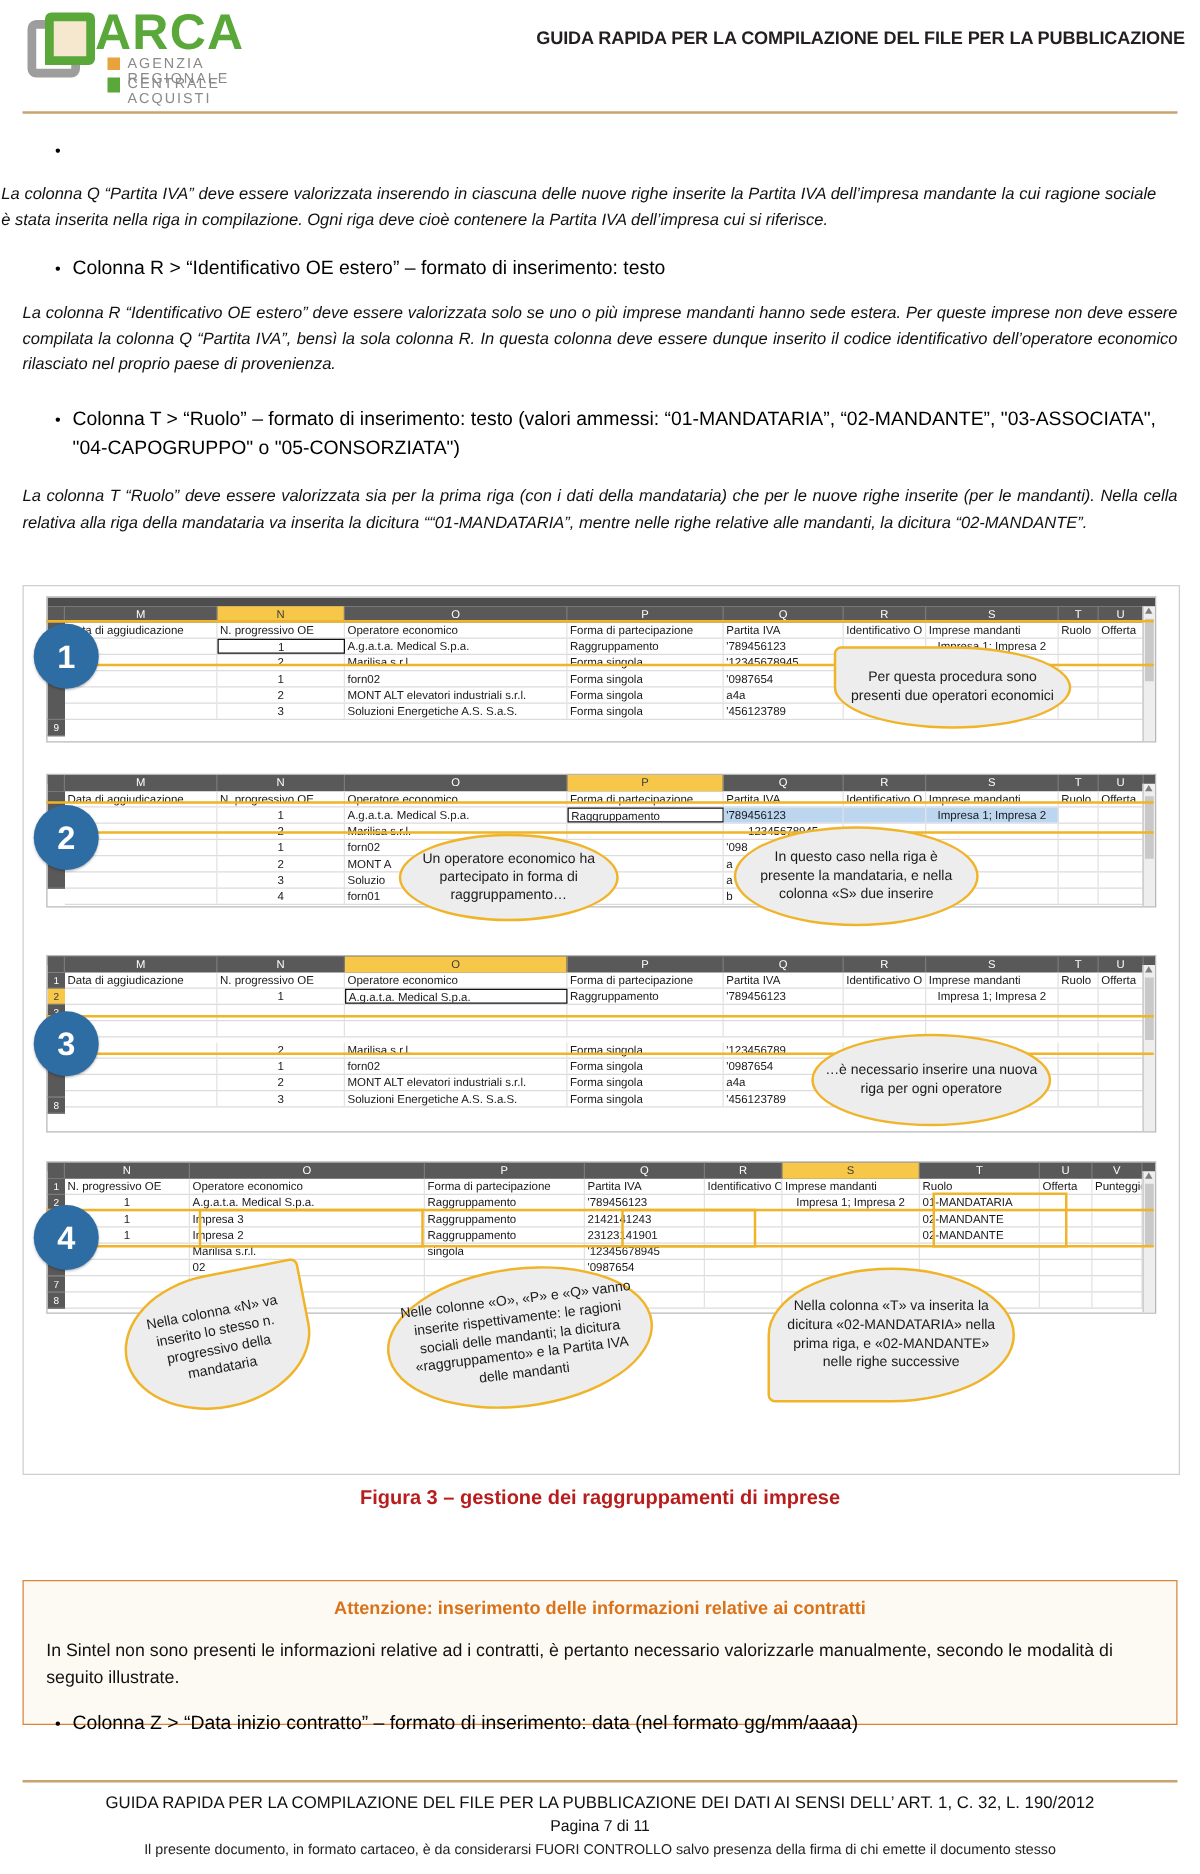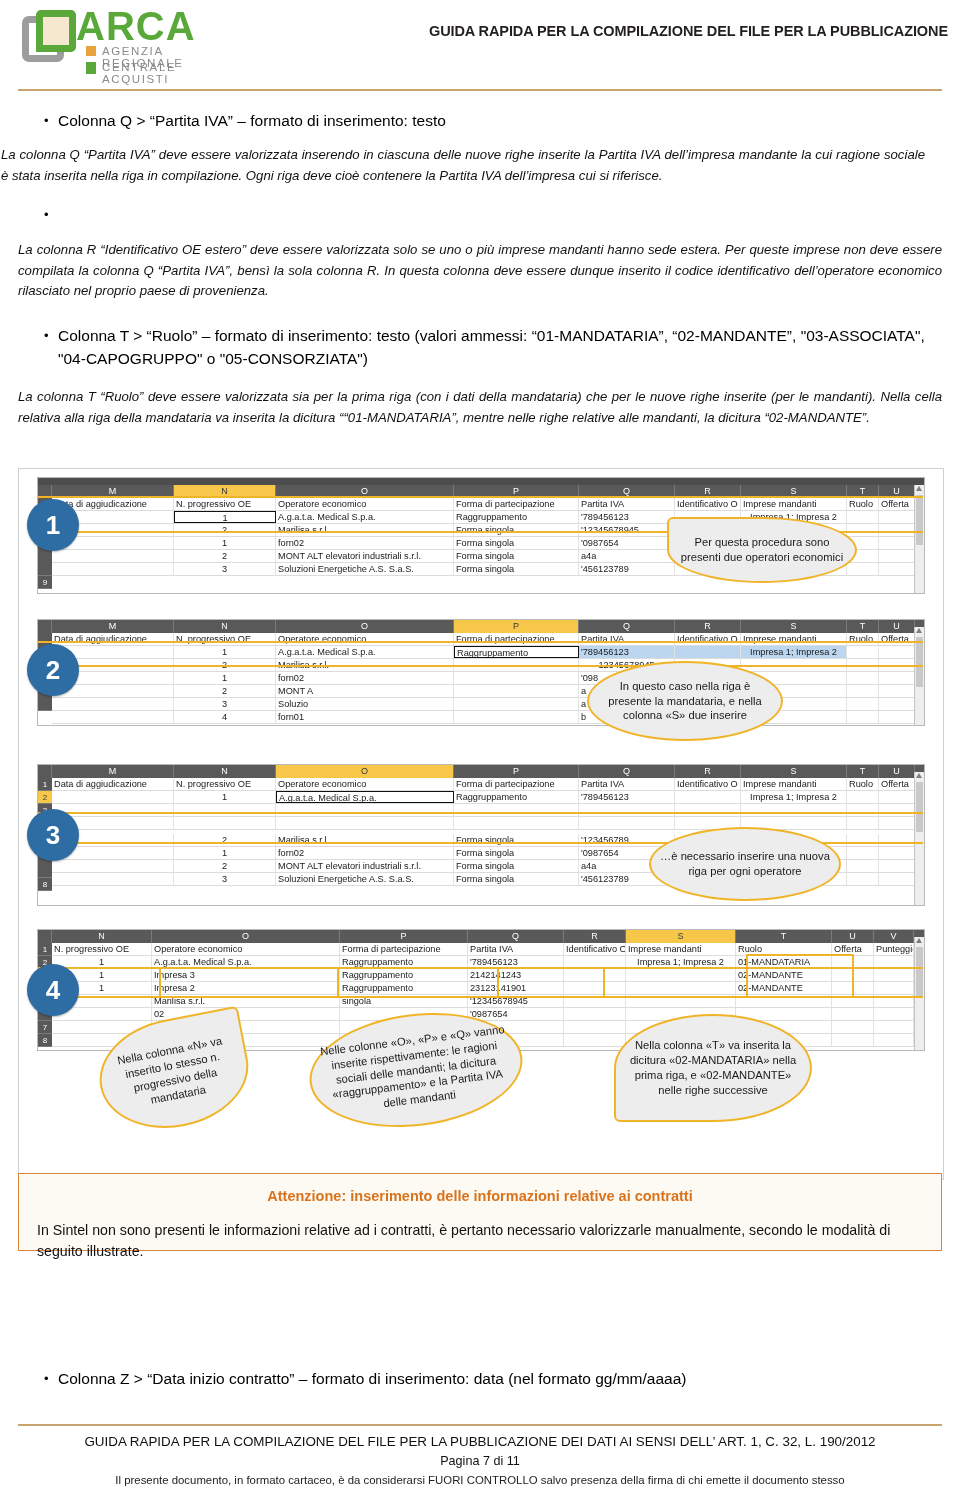--- a/index.html
+++ b/index.html
@@ -274,22 +274,22 @@
     width: 924px;
     text-align: center;
     font-size: 16px;
     color: #b91c1c;
     font-weight: bold;
   }
 
   
   .attn-box {
     position: absolute;
-    left: 18px; top: 1173px;
-    width: 924px; height: 78px;
+    left: 18px; top: 1264px;
+    width: 924px; height: 116px;
     border: 1.5px solid #d9863b;
     background: #fdf9f3;
     box-sizing: border-box;
   }
   .attn-title {
     position: absolute;
     left: 0; top: 14px;
     width: 100%;
     text-align: center;
     font-size: 14.5px;
@@ -343,26 +343,26 @@
     <div class="logo-sub2">CENTRALE ACQUISTI</div>
   </div>
   <div class="header-title">
     <div>GUIDA RAPIDA PER LA COMPILAZIONE DEL FILE PER LA PUBBLICAZIONE</div>
   </div>
   <div class="header-rule"></div>
 </div>
 
 <div class="bullet-item" style="left:36px; top:110px; width:900px;">
   <div class="bullet-dot">•</div>
-  <div class="bullet-text">Colonna Q &gt; “Partita IVA” – formato di inserimento: testo</div>
 </div>
 <div class="para" style="left:1px; top:145px; width:924px;">La colonna Q “Partita IVA” deve essere valorizzata inserendo in ciascuna delle nuove righe inserite la Partita IVA dell’impresa mandante la cui ragione sociale è stata inserita nella riga in compilazione. Ogni riga deve cioè contenere la Partita IVA dell’impresa cui si riferisce.</div>
 
 <div class="bullet-item" style="left:36px; top:204px; width:900px;">
   <div class="bullet-dot">•</div>
+  <div class="bullet-text">Colonna R &gt; “Identificativo OE estero” – formato di inserimento: testo</div>
 </div>
 <div class="para" style="left:18px; top:240px; width:924px;">La colonna R “Identificativo OE estero” deve essere valorizzata solo se uno o più imprese mandanti hanno sede estera. Per queste imprese non deve essere compilata la colonna Q “Partita IVA”, bensì la sola colonna R. In questa colonna deve essere dunque inserito il codice identificativo dell’operatore economico rilasciato nel proprio paese di provenienza.</div>
 
 <div class="bullet-item" style="left:36px; top:325px; width:900px;">
   <div class="bullet-dot">•</div>
   <div class="bullet-text">Colonna T &gt; “Ruolo” – formato di inserimento: testo (valori ammessi: “01-MANDATARIA”, “02-MANDANTE”, "03-ASSOCIATA", "04-CAPOGRUPPO" o "05-CONSORZIATA")</div>
 </div>
 <div class="para" style="left:18px; top:387px; width:924px;">La colonna T “Ruolo” deve essere valorizzata sia per la prima riga (con i dati della mandataria) che per le nuove righe inserite (per le mandanti). Nella cella relativa alla riga della mandataria va inserita la dicitura ““01-MANDATARIA”, mentre nelle righe relative alle mandanti, la dicitura “02-MANDANTE”.</div>
 
 <div class="figure-box">
@@ -554,20 +554,21 @@
       <div class="cell" style="width:32px;"></div>
       <div class="cell" style="width:36px;"></div>
     </div>
     <div class="scrollbar-v">
       <div class="scroll-arrow"></div>
       <div class="scroll-thumb"></div>
     </div>
   </div>
   <div class="hl-band" style="left:18px; top:172px; width:886px; height:22px;"></div>
   <div class="step-badge" style="left:8px; top:175px;">2</div>
+  <div class="callout r-oval" style="left:300px; top:198px; width:176px; height:70px;">Un operatore economico ha partecipato in forma di raggruppamento…</div>
   <div class="callout r-oval" style="left:568px; top:192px; width:196px; height:80px;">In questo caso nella riga è presente la mandataria, e nella colonna «S» due inserire</div>
 
   <div class="sheet" style="left:18px; top:295px; width:886px; height:140px;">
     <div class="sheet-top"></div>
     <div class="colhdr-row" style="top:0px;">
       <div class="colhdr" style="width:14px;"></div>
       <div class="colhdr" style="width:122px;">M</div>
       <div class="colhdr" style="width:102px;">N</div>
       <div class="colhdr sel" style="width:178px;">O</div>
       <div class="colhdr" style="width:125px;">P</div>

